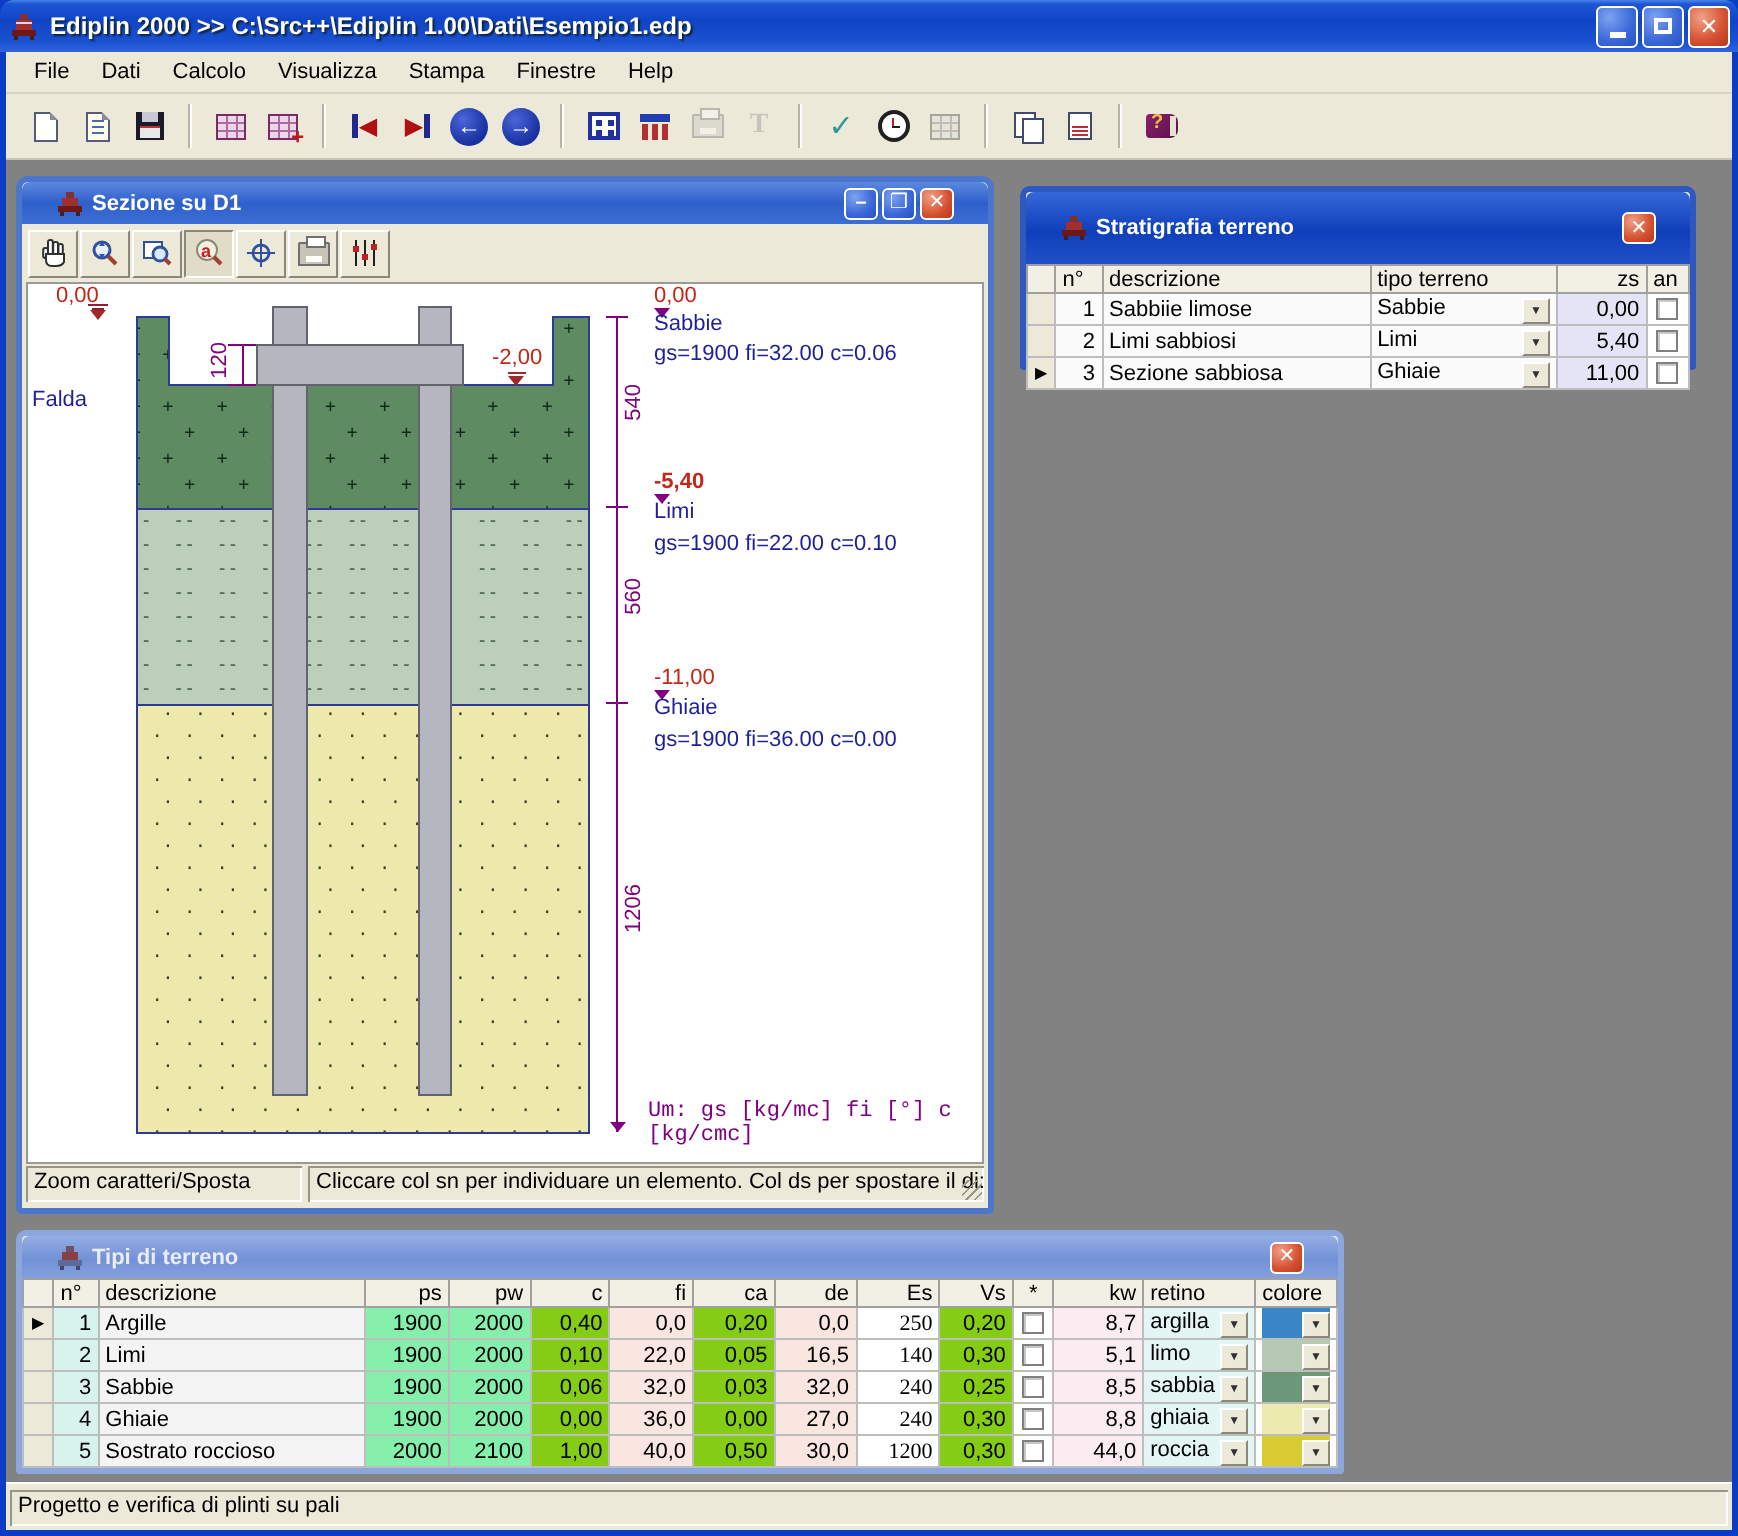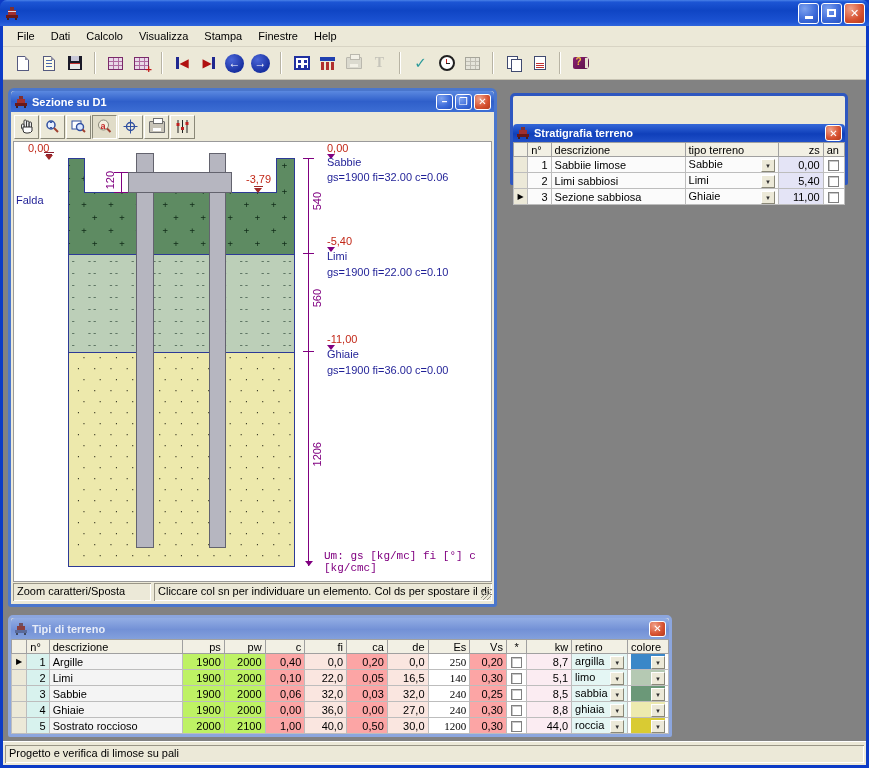--- a/index.html
+++ b/index.html
@@ -71,21 +71,21 @@
   .i-book::after { content:"?"; position:absolute; left:3px; top:-1px; color:#f0c040; font-size:10px; font-weight:bold; }
 
   #mdi { position:absolute; left:3px; top:80px; width:863px; height:661px; background:#828282; }
   #statusbar { position:absolute; left:3px; top:741px; width:863px; height:24px; background:#ece9d8; border-top:1px solid #fff; }
   #statusbar .sp { position:absolute; left:2px; top:3px; right:2px; bottom:2px; padding:2px 4px;
      box-shadow:inset 1px 1px 0 #9a9687, inset -1px -1px 0 #fff; }
   #botedge { position:absolute; left:0; top:765px; width:869px; height:3px; background:#0c3bc6; }
 
   
   .child { position:absolute; border-radius:5px 5px 2px 2px; }
-  .ctitle { height:21px; display:flex; align-items:center; padding:0 3px; border-radius:4px 4px 0 0; color:#fff; font-weight:bold; }
+  .ctitle { height:21px; display:flex; align-items:center; padding:0 17px; border-radius:4px 4px 0 0; color:#fff; font-weight:bold; }
   .ctitle .ct { margin-left:4px; white-space:nowrap; }
   .cbtn { width:17px; height:16px; border:1px solid #fff; border-radius:3px; color:#fff; font-size:10px; font-weight:bold;
     display:flex; align-items:center; justify-content:center;
     background:radial-gradient(circle at 30% 25%,#7da2ef,#3a68d8 60%,#2853c0); }
   .cbtn.close { background:radial-gradient(circle at 30% 25%,#f0a088,#d6502f 60%,#b23a1c); }
   .cbtns { margin-left:auto; display:flex; gap:2px; }
 
   #win-sezione { left:8px; top:88px; width:489px; height:519px; background:#ece9d8; border:3px solid #4a76cc; border-radius:6px 6px 3px 3px; }
   #win-sezione .ctitle { background:linear-gradient(180deg,#5b89e0,#2f5fca 50%,#3d6ed4); }
   #sez-tools { height:29px; display:flex; align-items:center; gap:1px; padding-left:3px; background:#ece9d8; }
@@ -120,37 +120,37 @@
   .navy { color:#1f1f96; }
   .vtext { writing-mode:vertical-rl; transform:rotate(180deg); color:#800080; font-size:11px; }
   .tri { width:0; height:0; border-left:4px solid transparent; border-right:4px solid transparent; }
   .tri.down { border-top:5px solid #800080; }
   .tri.red  { border-top:5px solid #a02828; }
   .mline { position:absolute; height:1px; background:#800080; }
   .dimline { position:absolute; width:1px; background:#800080; }
 
   
   #win-strat { left:510px; top:93px; width:338px; height:92px; background:#ece9d8; border:3px solid #2e57c0; }
-  #win-strat .ctitle { background:linear-gradient(180deg,#3568d8,#0f3fba 55%,#2050c8); height:18px;margin-top:28px; }
+  #win-strat .ctitle { background:linear-gradient(180deg,#3568d8,#0f3fba 55%,#2050c8); height:36px; }
   #win-tipi { left:8px; top:615px; width:664px; height:122px; background:#ece9d8; border:3px solid #8ca6de; }
   #win-tipi .ctitle { background:linear-gradient(180deg,#93aee4,#7391d6 55%,#83a0dc); height:21px; color:#e8edf8;justify-content:flex-end; }
 
   table.grid { border-collapse:collapse; table-layout:fixed; width:100%; background:#fff; }
   table.grid th { background:#f2f0e4; border:1px solid #a0a0a0; font-weight:normal; height:14px; padding:0 3px; text-align:left; overflow:hidden; }
   table.grid td { border:1px solid #bdbdbd; height:16px; padding:0 3px; overflow:hidden; white-space:nowrap; }
   table.grid .num { text-align:right; }
   table.grid .ctr { text-align:center; padding:0; }
   td.selc, th.selc { background:#ece9d8; border:1px solid #a0a0a0; text-align:center; padding:0; font-size:8px; }
   .cb { display:inline-block; width:11px; height:11px; background:#fff; border:1px solid #808080; box-shadow:inset 1px 1px 0 #c8c8c8; vertical-align:middle; }
   .dd { float:right; width:14px; height:13px; margin-top:1px; background:#ece9d8; border:1px solid; border-color:#fff #8a8878 #8a8878 #fff;
         font-size:6px; color:#303030; text-align:center; line-height:12px; }
   td.s-zs { background:#e4e4f6; } td.s-n,td.s-desc,td.s-tipo { background:#fbfbfb; } td.s-an { background:#fff; }
   td.c-n { background:#d8f2ee; } td.c-desc { background:#f4f4f4; }
-  td.c-ps,td.c-pw { background:#bef264; }
-  td.c-c,td.c-ca,td.c-Vs { background:#fca5a5; }
+  td.c-ps,td.c-pw { background:#86efac; }
+  td.c-c,td.c-ca,td.c-Vs { background:#84cc16; }
   td.c-fi,td.c-de { background:#fae6e0; }
   td.c-Es,td.c-chk { background:#ffffff;font-family:Liberation Serif, serif; }
   td.c-kw { background:#fbecf2; } td.c-ret { background:#e4f6f4; }
   td.c-col { padding:0; }
   .swatch { width:100%; height:100%; position:relative; }
   .swatch .dd { position:absolute; right:0; top:1px; }
 
   .appicon { display:inline-block; }
 </style>
 </head>
@@ -158,20 +158,21 @@
 
 <div id="titlebar">
   <svg class="appicon" width="16" height="14" viewBox="0 0 16 14">
     <rect x="2" y="9" width="12" height="3" fill="#6a1818"></rect>
       <rect x="4" y="4" width="8" height="5" fill="#a03030"></rect>
     <rect x="6" y="1" width="4" height="3" fill="#803030"></rect>
       <rect x="3" y="12" width="2" height="2" fill="#402020"></rect>
     <rect x="11" y="12" width="2" height="2" fill="#402020"></rect>
       <rect x="4" y="5" width="8" height="1" fill="#d8d8e8"></rect>
   </svg>
+  <span class="ttext">Ediplin 2000 &gt;&gt; C:\Src++\Ediplin 1.00\Dati\Esempio1.edp</span>
   <span class="winbtns">
     <span class="wbtn">
         <span class="ming"></span>
       </span>
     <span class="wbtn">
         <span class="maxg"></span>
       </span>
     <span class="wbtn close">✕</span>
   </span>
 </div>
@@ -388,39 +389,39 @@
     <div class="abs" style="left:30px;top:10px;width:10px;height:1px;background:#8a2030;"></div>
     <div class="abs" style="left:32px;top:12px;width:6px;height:1px;background:#8a2030;"></div>
     <div class="abs tri red" style="left:31px;top:13px;"></div>
     <div class="abs navy" style="left:2px;top:15px;margin-top:37px;">Falda</div>
 
     <div class="dimline" style="left:107px;top:30px;height:20px;"></div>
     <div class="mline" style="left:100px;top:30px;width:14px;"></div>
     <div class="mline" style="left:100px;top:50px;width:14px;"></div>
     <div class="abs vtext" style="left:90px;top:29px;">120</div>
 
-    <div class="abs red" style="left:232px;top:31px;">-3,79</div>
+    <div class="abs red" style="left:232px;top:31px;">-2,00</div>
     <div class="abs" style="left:240px;top:44px;width:9px;height:1px;background:#a02828;"></div>
     <div class="abs tri red" style="left:240px;top:46px;"></div>
 
     <div class="dimline" style="left:294px;top:16px;height:408px;"></div>
     <div class="mline" style="left:289px;top:16px;width:11px;"></div>
     <div class="mline" style="left:289px;top:111px;width:11px;"></div>
     <div class="mline" style="left:289px;top:209px;width:11px;"></div>
     <div class="abs tri down" style="left:291px;top:419px;"></div>
     <div class="abs vtext" style="left:297px;top:50px;">540</div>
     <div class="abs vtext" style="left:297px;top:147px;">560</div>
     <div class="abs vtext" style="left:297px;top:300px;">1206</div>
 
     <div class="abs red" style="left:313px;top:0px;">0,00</div>
     <div class="abs tri down" style="left:313px;top:12px;"></div>
     <div class="abs navy" style="left:313px;top:14px;">Sabbie</div>
     <div class="abs navy" style="left:313px;top:29px;">gs=1900  fi=32.00  c=0.06</div>
 
-    <div class="abs red" style="left:313px;top:93px;">-5,40</div>
+    <div class="abs red" style="left:313px;top:93px;font-weight:bold;">-5,40</div>
     <div class="abs tri down" style="left:313px;top:105px;"></div>
     <div class="abs navy" style="left:313px;top:108px;">Limi</div>
     <div class="abs navy" style="left:313px;top:124px;">gs=1900  fi=22.00  c=0.10</div>
 
     <div class="abs red" style="left:313px;top:191px;">-11,00</div>
     <div class="abs tri down" style="left:313px;top:203px;"></div>
     <div class="abs navy" style="left:313px;top:206px;">Ghiaie</div>
     <div class="abs navy" style="left:313px;top:222px;">gs=1900  fi=36.00  c=0.00</div>
 
     <div class="abs dimtext" style="left:310px;top:408px;font-family:Liberation Mono, monospace;">Um: gs [kg/mc]  fi [°]  c [kg/cmc]</div>
@@ -645,15 +646,15 @@
             <span class="swatch" style="background:#d9cb33;display:block;">
               <span class="dd">▼</span>
             </span>
           </td>
         </tr>
       </tbody>
     </table>
 </div>
 
 <div id="statusbar">
-  <span class="sp">Progetto e verifica di limose su pali</span>
+  <span class="sp">Progetto e verifica di plinti su pali</span>
 </div>
 <div id="botedge"></div>
 
 </body></html>

